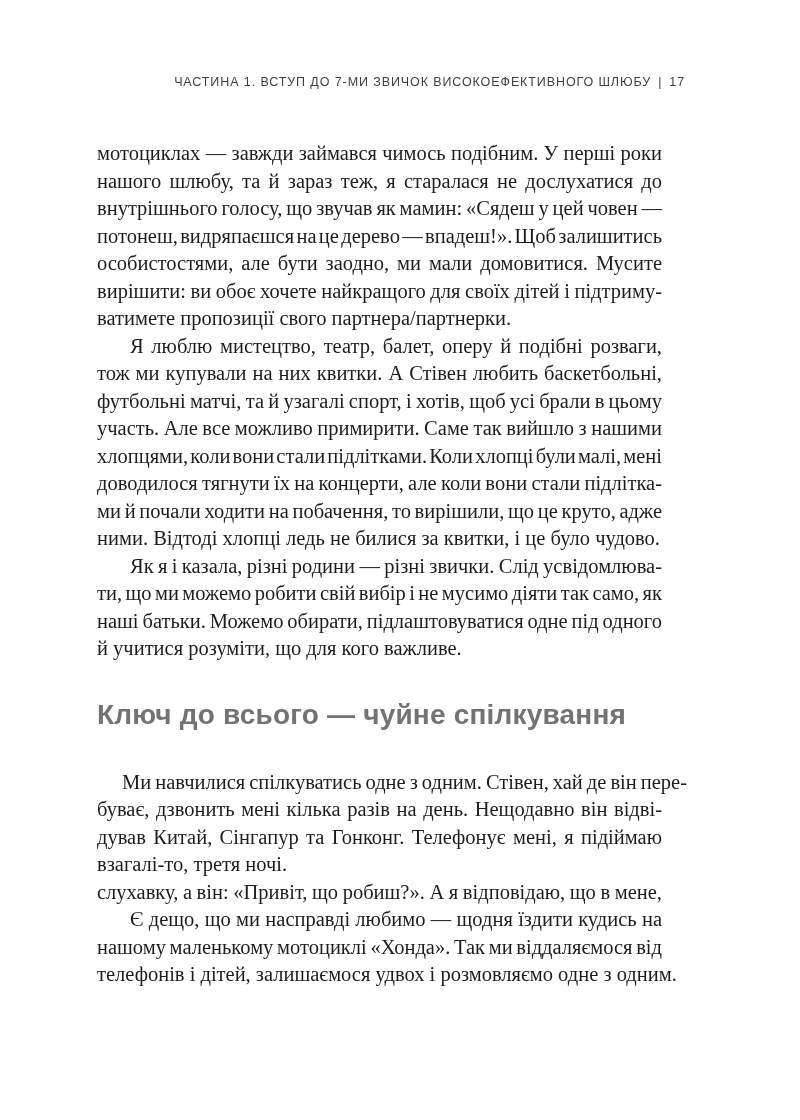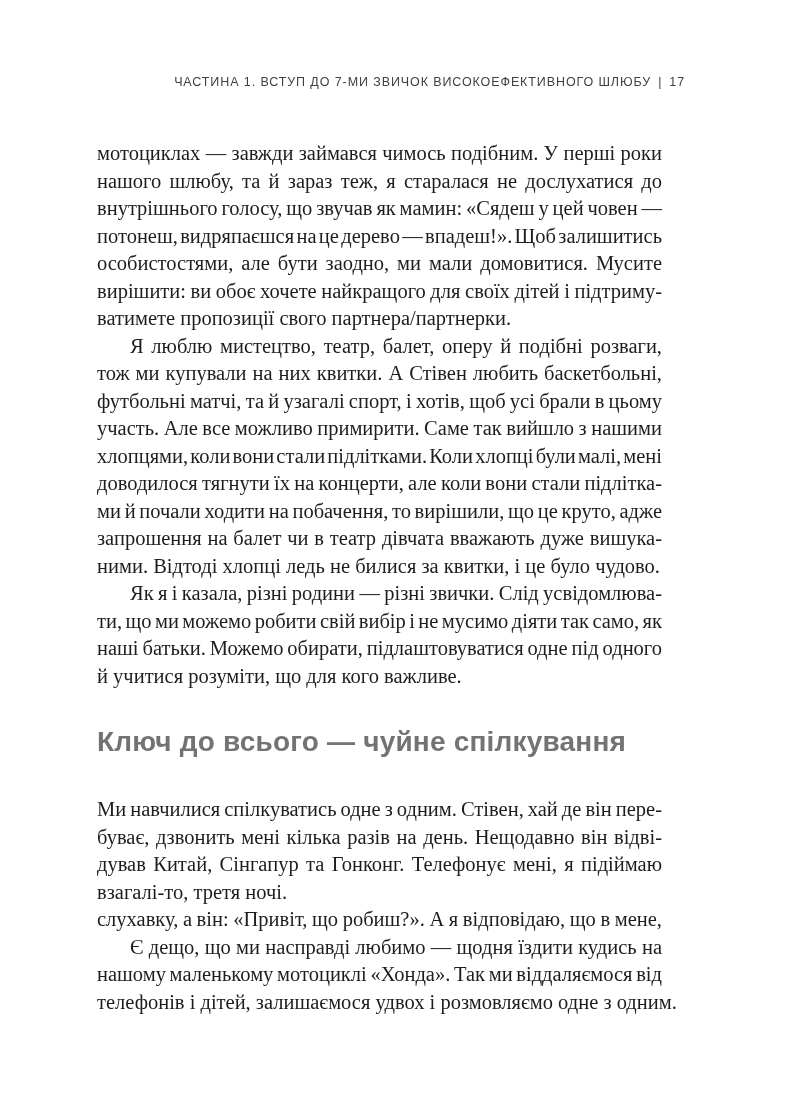--- a/index.html
+++ b/index.html
@@ -87,32 +87,31 @@
         <div class="tline last"><span>ватимете пропозиції свого партнера/партнерки.</span></div>
       </div>
       <div class="para">
         <div class="tline indent"><span style="word-spacing: 2.54297px;">Я люблю мистецтво, театр, балет, оперу й подібні розваги,</span></div>
         <div class="tline"><span style="word-spacing: 0.862847px;">тож ми купували на них квитки. А Стівен любить баскетбольні,</span></div>
         <div class="tline"><span style="word-spacing: -0.847656px;">футбольні матчі, та й узагалі спорт, і хотів, щоб усі брали в цьому</span></div>
         <div class="tline"><span style="word-spacing: -0.623264px;">участь. Але все можливо примирити. Саме так вийшло з нашими</span></div>
         <div class="tline"><span style="word-spacing: -3.00174px;">хлопцями, коли вони стали підлітками. Коли хлопці були малі, мені</span></div>
         <div class="tline"><span style="word-spacing: -0.848958px;">доводилося тягнути їх на концерти, але коли вони стали підлітка-</span></div>
         <div class="tline"><span style="word-spacing: -1.42188px;">ми й почали ходити на побачення, то вирішили, що це круто, адже</span></div>
-        <div class="tline"><span style="word-spacing: 0.685764px;">запрошення на балет чи в театр дівчата вважають дуже вишука-</span></div>
         <div class="tline last"><span>ними. Відтоді хлопці ледь не билися за квитки, і це було чудово.</span></div>
       </div>
       <div class="para">
         <div class="tline indent"><span style="word-spacing: -0.778125px;">Як я і казала, різні родини — різні звички. Слід усвідомлюва-</span></div>
         <div class="tline"><span style="word-spacing: -1.70072px;">ти, що ми можемо робити свій вибір і не мусимо діяти так само, як</span></div>
         <div class="tline"><span style="word-spacing: -1.21652px;">наші батьки. Можемо обирати, підлаштовуватися одне під одного</span></div>
         <div class="tline last"><span>й учитися розуміти, що для кого важливе.</span></div>
       </div>
       <h2 class="section-heading">Ключ до всього — чуйне спілкування</h2>
       <div class="para">
-        <div class="tline"><span style="word-spacing: -1.10625px;">Ми навчилися спілкуватись одне з одним. Стівен, хай де він пере-</span></div>
+        <div class="tline"><span style="word-spacing: -1.10625px; margin-left: 25px;">Ми навчилися спілкуватись одне з одним. Стівен, хай де він пере-</span></div>
         <div class="tline"><span style="word-spacing: 1.44444px;">буває, дзвонить мені кілька разів на день. Нещодавно він відві-</span></div>
         <div class="tline"><span style="word-spacing: 2.22656px;">дував Китай, Сінгапур та Гонконг. Телефонує мені, я підіймаю</span></div>
         <div class="tline last"><span>взагалі-то, третя ночі.</span></div>
         <div class="tline"><span style="word-spacing: -0.52983px;">слухавку, а він: «Привіт, що робиш?». А я відповідаю, що в мене,</span></div>
       </div>
       <div class="para">
         <div class="tline indent"><span style="word-spacing: 0.151562px;">Є дещо, що ми насправді любимо — щодня їздити кудись на</span></div>
         <div class="tline"><span style="word-spacing: -1.46205px;">нашому маленькому мотоциклі «Хонда». Так ми віддаляємося від</span></div>
         <div class="tline last"><span>телефонів і дітей, залишаємося удвох і розмовляємо одне з одним.</span></div>
       </div>

